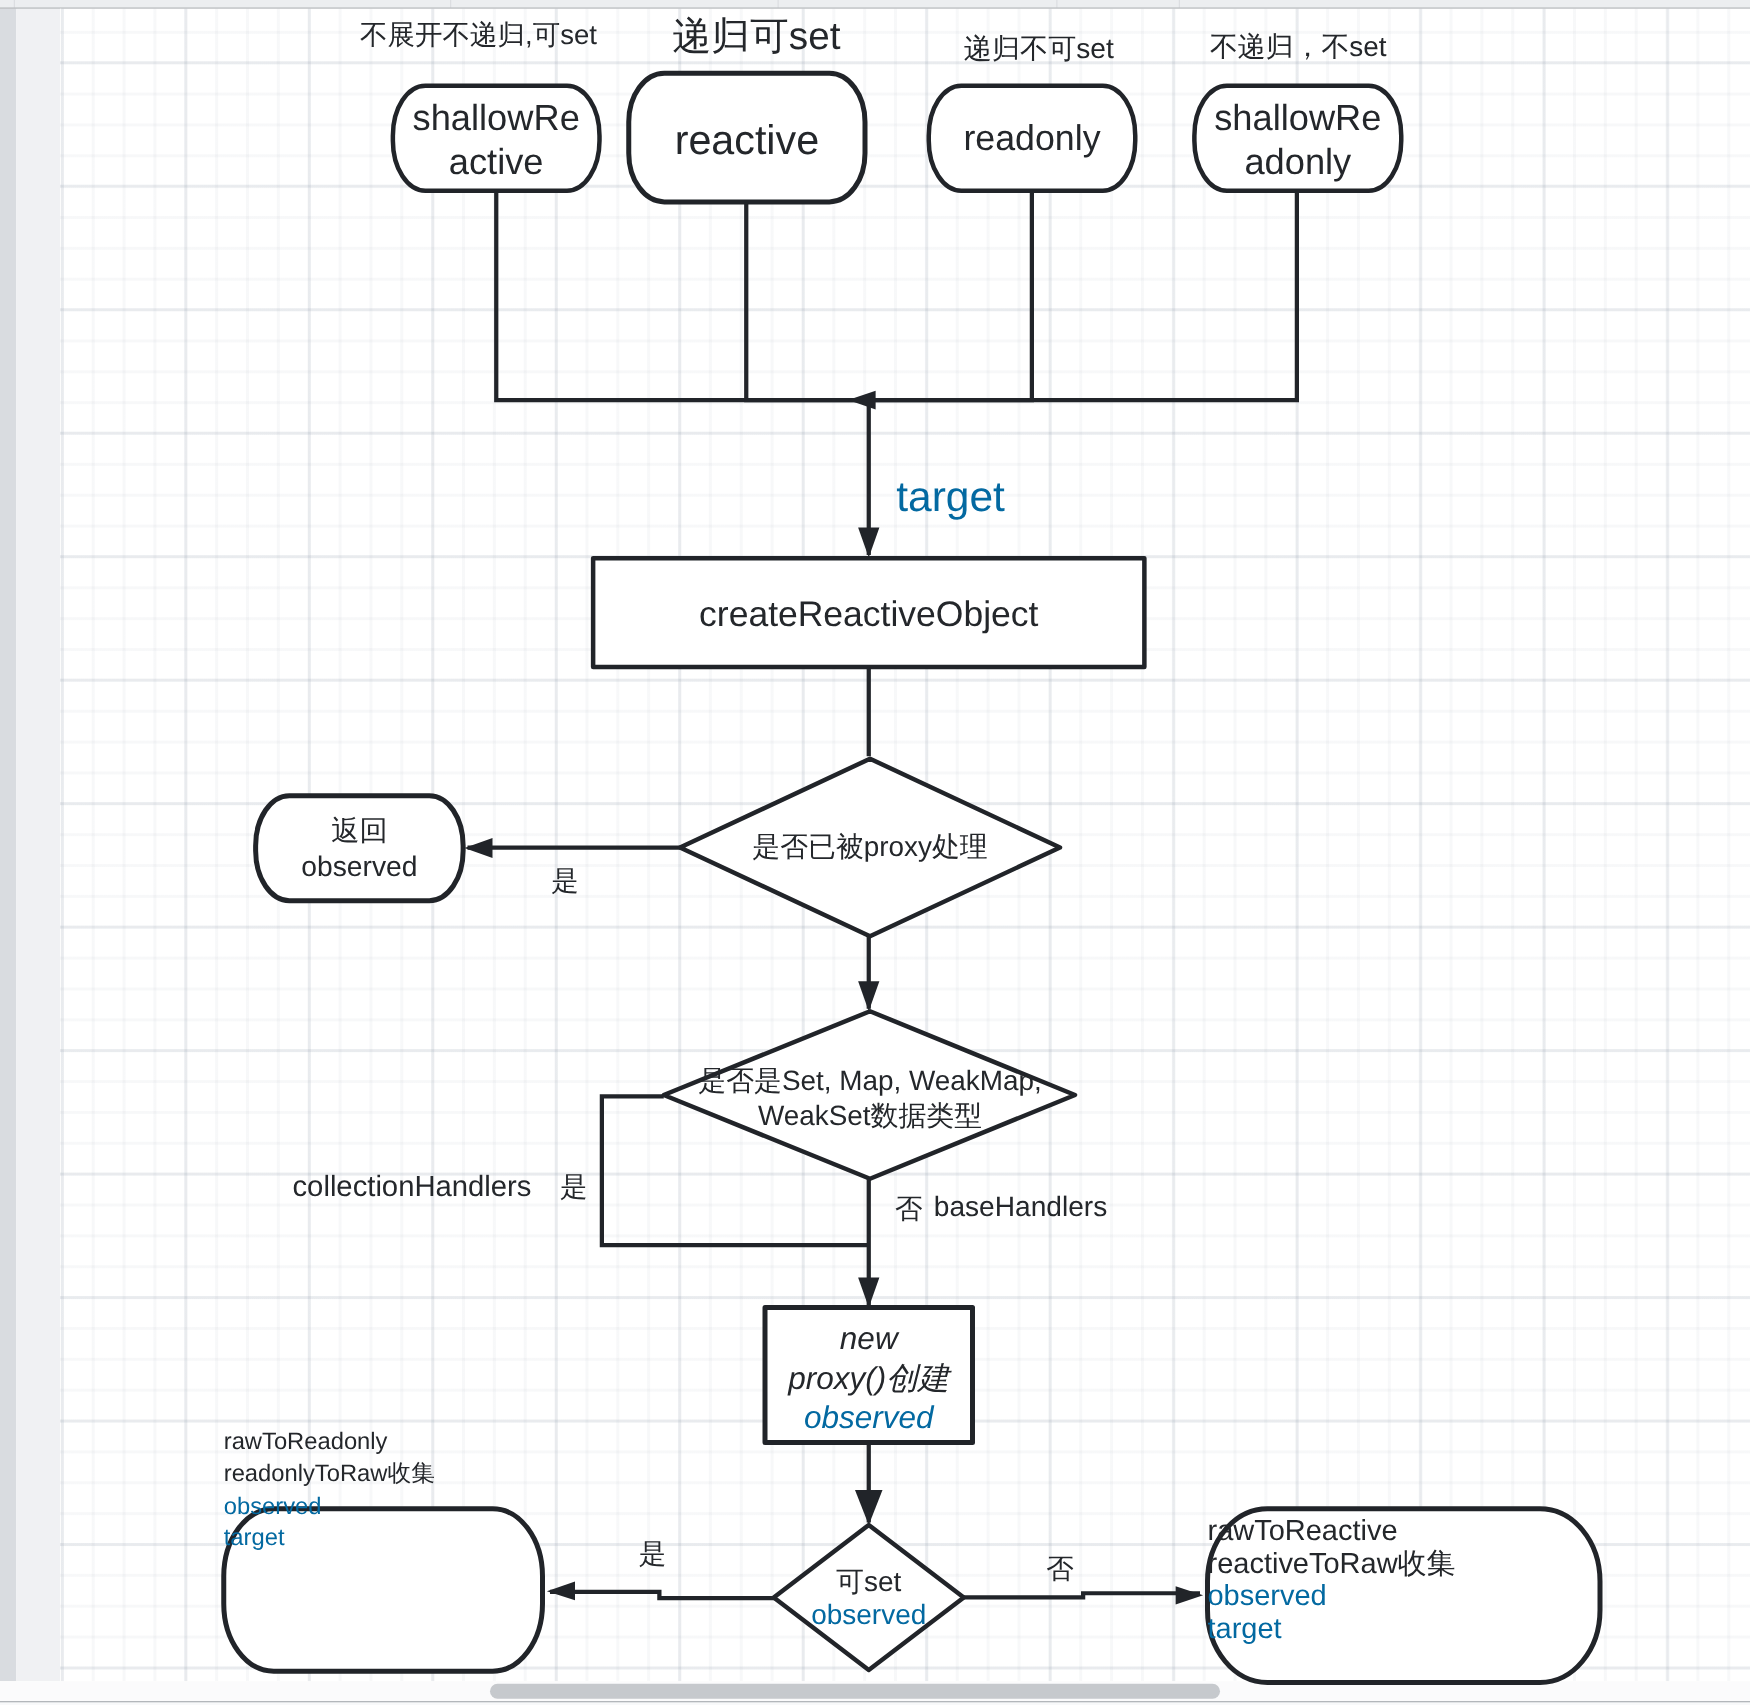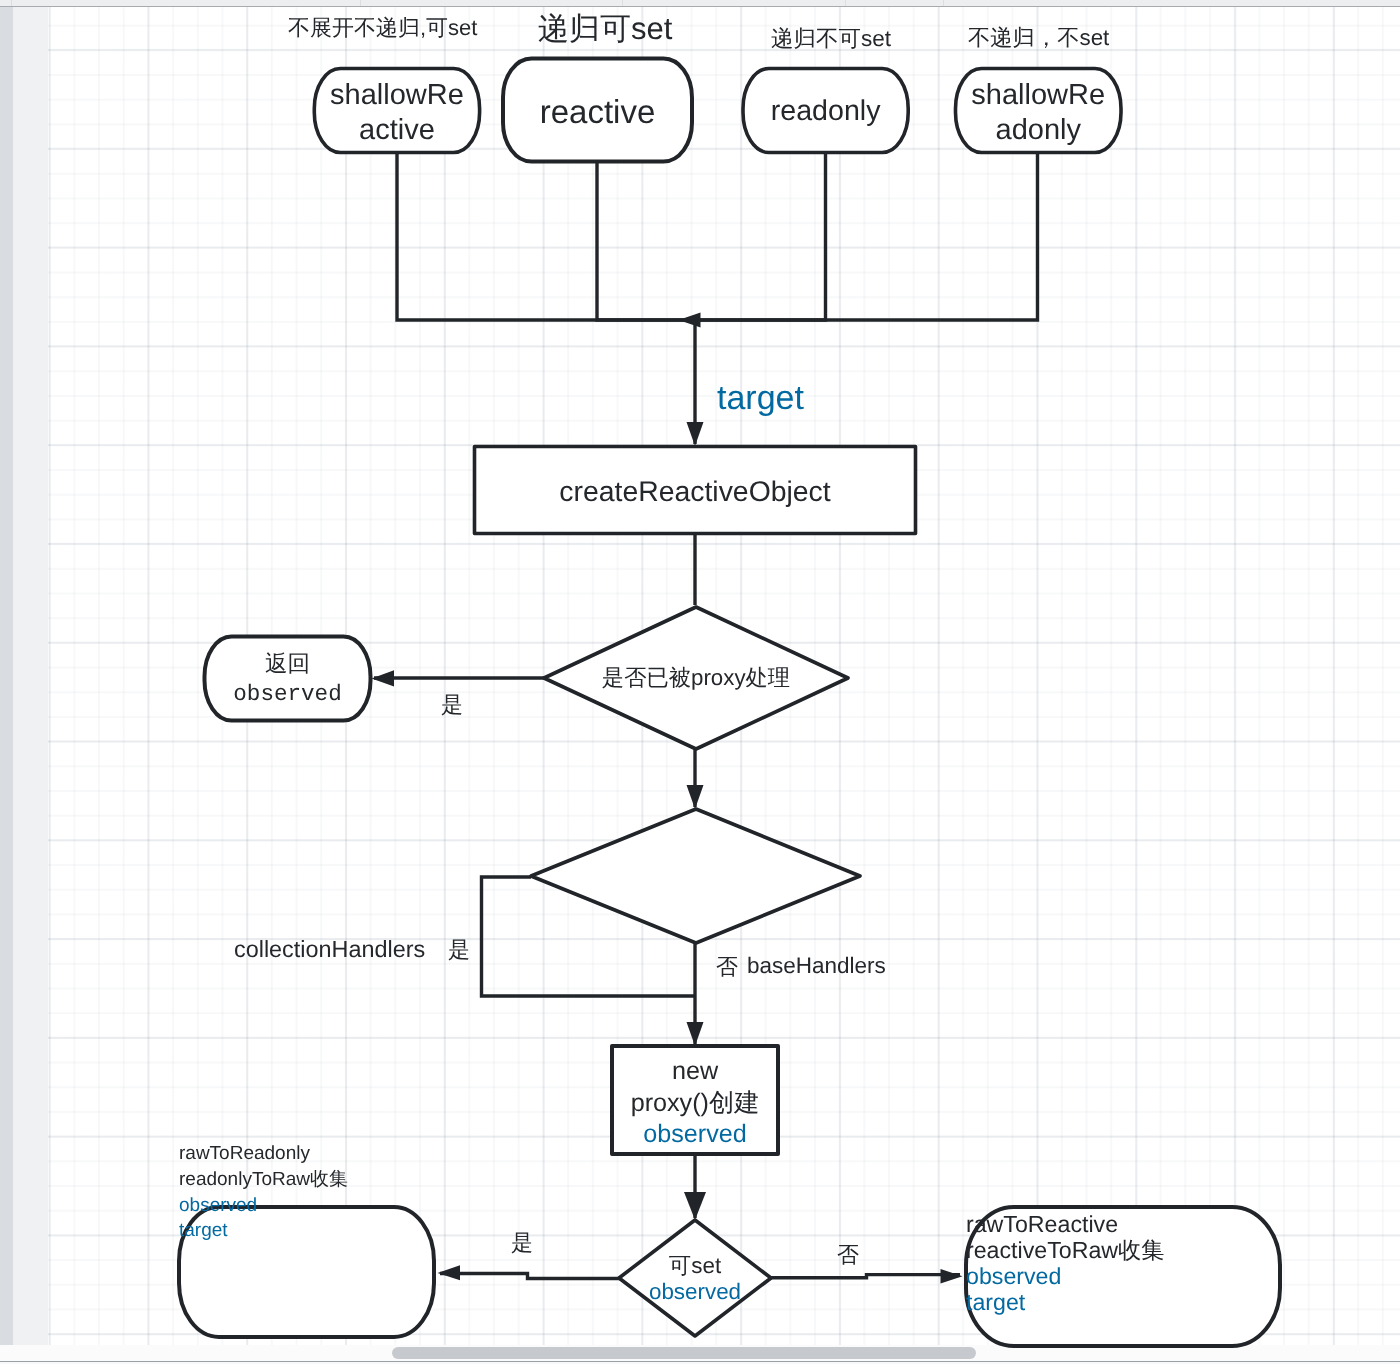--- a/index.html
+++ b/index.html
@@ -125,31 +125,35 @@
     <div>adonly</div>
   </div>
 
   <div class="lbl edgelabel accent" style="left:717px;top:379px;font-size:34px;">target</div>
 
   <div class="lbl nodetext" style="left:474.5px;top:476px;width:441px;text-align:center;font-size:28.4px;">createReactiveObject</div>
 
   <div class="lbl nodetext" style="left:544px;top:663px;width:304px;text-align:center;font-size:22.3px;">是否已被proxy处理</div>
   <div class="lbl edgelabel" style="left:441px;top:690px;font-size:22px;">是</div>
 
-  <div class="lbl nodetext" style="left:204.5px;top:651px;width:166px;text-align:center;font-size:22.6px;line-height:28.5px;font-family:Liberation Mono, monospace;">
+  <div class="lbl nodetext" style="left:204.5px;top:651px;width:166px;text-align:center;font-size:22.6px;line-height:28.5px;">
     <div>返回</div>
     <div>observed</div>
   </div>
 
+  <div class="lbl nodetext" style="left:496px;top:851px;width:400px;text-align:center;font-size:22.3px;line-height:28px;">
+    <div>是否是Set, Map, WeakMap,</div>
+    <div>WeakSet数据类型</div>
+  </div>
   <div class="lbl edgelabel" style="left:234px;top:936px;font-size:23.4px;">collectionHandlers</div>
   <div class="lbl edgelabel" style="left:448px;top:935px;font-size:22px;">是</div>
   <div class="lbl edgelabel" style="left:716px;top:952px;font-size:22px;">否</div>
   <div class="lbl edgelabel" style="left:747px;top:953px;font-size:22.5px;">baseHandlers</div>
 
-  <div class="lbl nodetext" style="left:612px;top:1056px;width:166px;text-align:center;font-size:25.2px;line-height:31.5px;">
+  <div class="lbl nodetext" style="left:612px;top:1056px;width:166px;text-align:center;font-size:25.2px;line-height:31.5px;font-style:italic;">
     <div>new</div>
     <div>proxy()创建</div>
     <div class="accent">observed</div>
   </div>
 
   <div class="lbl nodetext" style="left:605px;top:1253px;width:180px;text-align:center;font-size:22.4px;line-height:26px;">
     <div>可set</div>
     <div class="accent">observed</div>
   </div>
   <div class="lbl edgelabel" style="left:511px;top:1228px;font-size:22px;">是</div>

